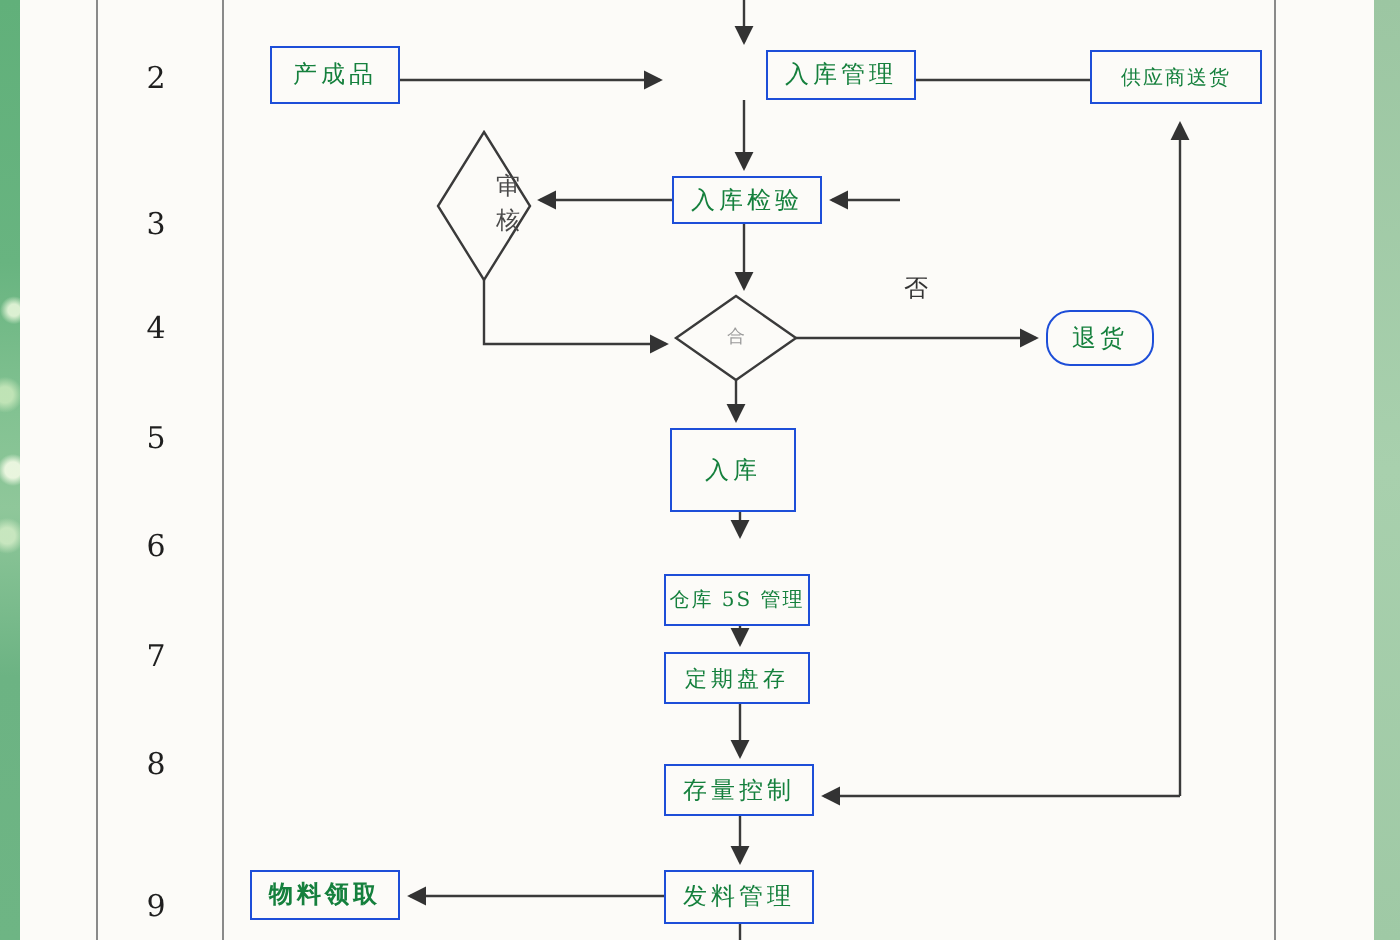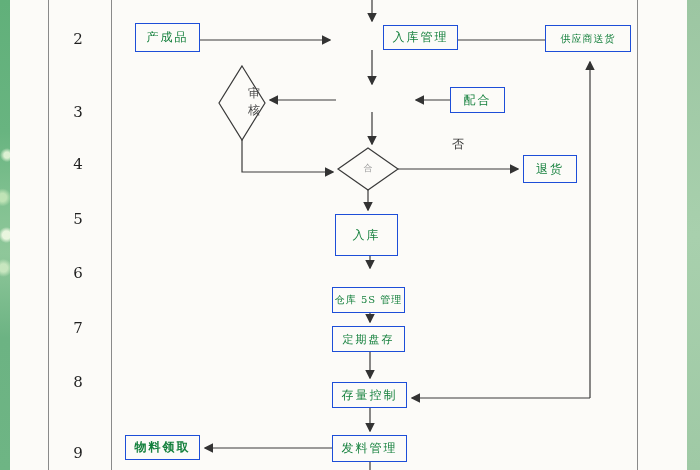--- a/index.html
+++ b/index.html
@@ -96,24 +96,24 @@
       <polygon points="368,148 398,169 368,190 338,169" fill="#fcfbf8"></polygon>
     </g>
   </svg>
 
   <div class="box" style="left:135px;top:23px;width:65px;height:29px;">产成品</div>
 
   <div class="box" style="left:335px;top:25px;width:75px;height:25px;margin-left:48px;">入库管理</div>
 
   <div class="box small" style="left:545px;top:25px;width:86px;height:27px;">供应商送货</div>
 
+  <div class="box" style="left:336px;top:88px;width:75px;height:24px;">入库检验</div>
 
-  <div class="box" style="left:450px;top:87px;width:55px;height:26px;">配合</div>
 
-  <div class="box" style="left:523px;top:155px;width:54px;height:28px;">退货</div>
+  <div class="box" style="left:523px;top:155px;width:54px;height:28px;border-radius:12px;">退货</div>
 
   <div class="box" style="left:335px;top:214px;width:63px;height:42px;">入库</div>
 
   <div class="box small" style="left:332px;top:272px;width:73px;height:26px;margin-top:15px;">仓库 5S 管理</div>
 
   <div class="box" style="left:332px;top:382px;width:75px;height:26px;">存量控制</div>
 
   <div class="box" style="left:332px;top:326px;width:73px;height:26px;font-size:11px;">定期盘存</div>
 
   <div class="box" style="left:332px;top:435px;width:75px;height:27px;font-family:Liberation Serif, serif;">发料管理</div>

